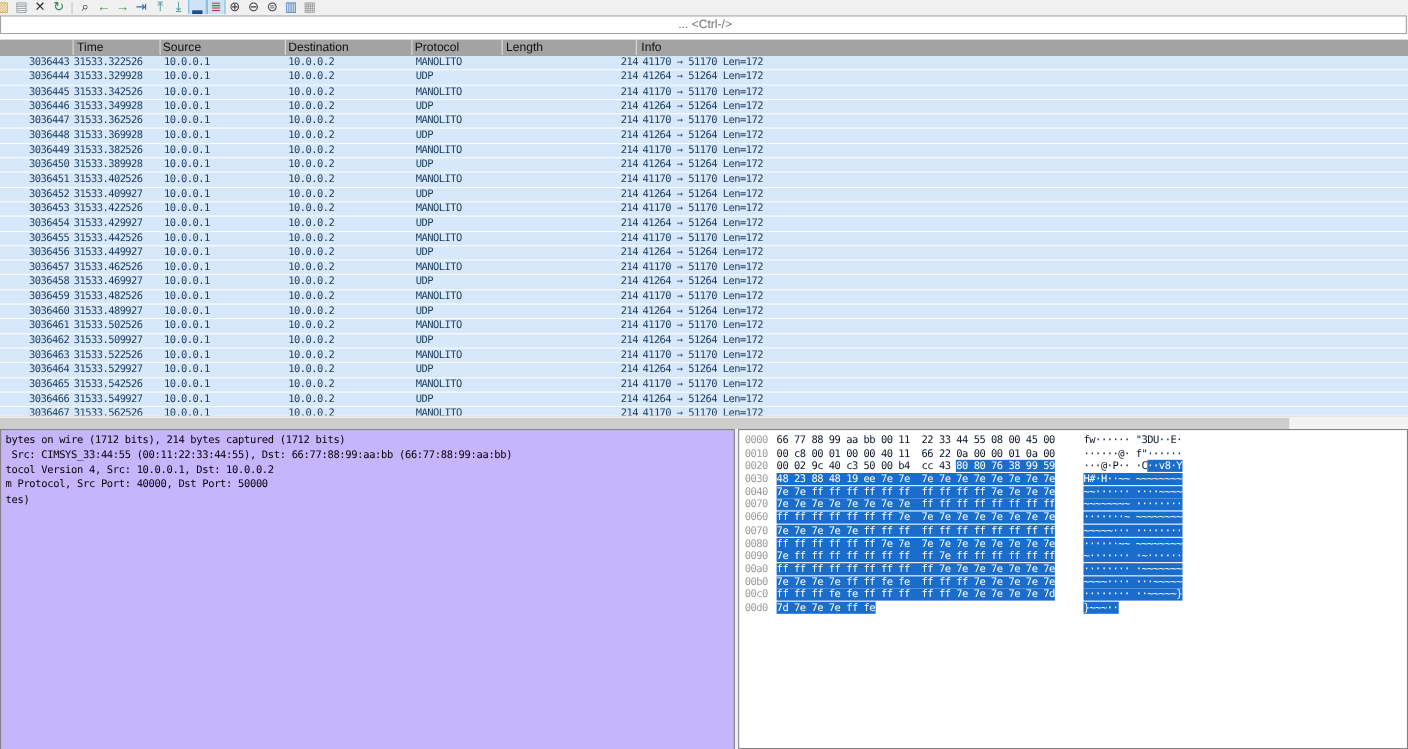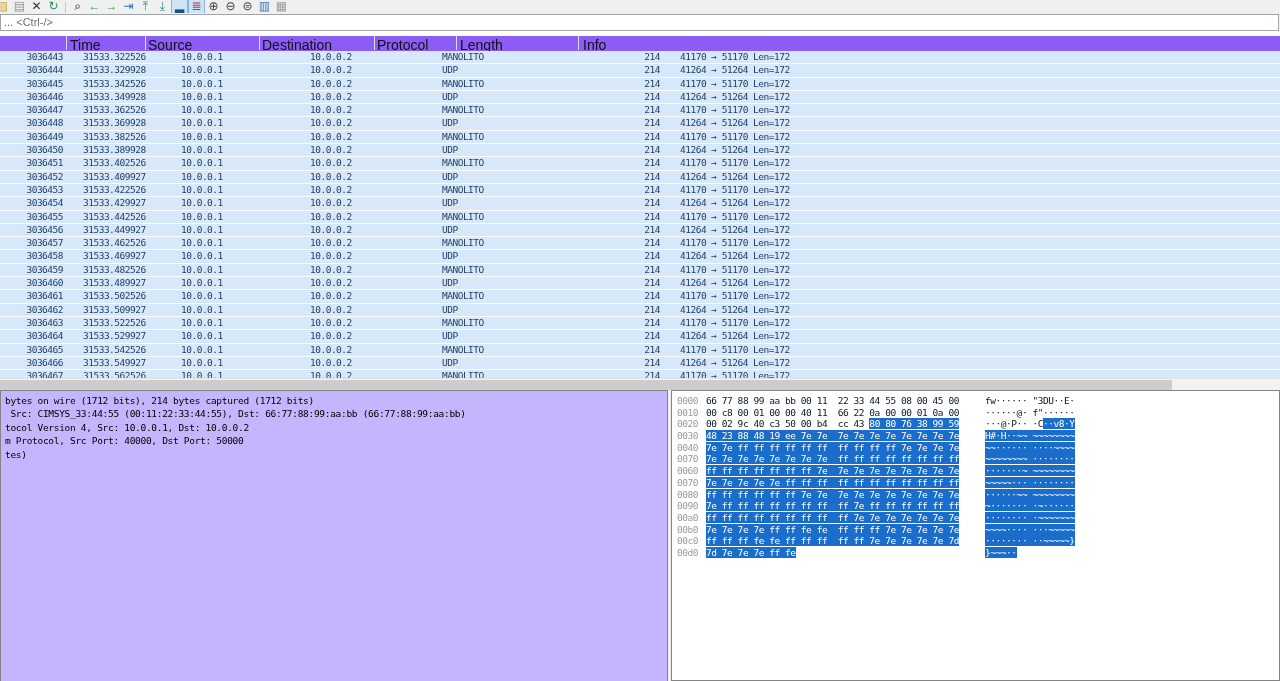--- a/index.html
+++ b/index.html
@@ -6,30 +6,30 @@
   body{width:1280px;height:681px;overflow:hidden;font-family:"Liberation Sans",sans-serif;}
   .app{position:relative;width:1280px;height:681px;background:#f0f0f0;}
 
   
   .toolbar{position:absolute;left:0;top:0;width:100%;height:13px;background:#f0f0f0;overflow:hidden;display:flex;align-items:flex-end;}
   .tb-icon{flex:0 0 17px;width:17px;height:17px;margin-bottom:-2px;display:inline-flex;align-items:center;justify-content:center;font-size:12px;line-height:17px;}
   .tb-icon.pressed{background:#cde4f7;border:1px solid #84b6e0;border-radius:2px;box-sizing:border-box;}
   .tb-sep{flex:0 0 1px;width:1px;height:11px;background:#c6c6c6;margin:0 3px 0 3px;}
 
   
-  .filterbar{position:absolute;left:0;top:13px;width:100%;height:18px;background:#f0f0f0;}
+  .filterbar{position:absolute;left:0;top:13px;width:100%;height:18px;background:#f0f0f0;text-align:center;}
   .filter-input{position:absolute;left:0;top:1px;right:1px;height:15px;box-sizing:content-box;background:#fff;border:1px solid #9fa4a9;font-size:11px;color:#6e6e6e;line-height:15px;padding-left:3px;white-space:pre;}
 
   
   .plist{position:absolute;left:0;top:31px;width:100%;height:359px;background:#fff;}
-  .plist-header{position:absolute;left:0;top:5px;width:100%;height:15px;background:#8b5cf6;border-bottom:1px solid #e6e6e6;font-size:14px;color:#101010;}
+  .plist-header{position:absolute;left:0;top:5px;width:100%;height:15px;background:#a3a3a3;border-bottom:1px solid #e6e6e6;font-size:11px;color:#101010;}
   .hlabel{position:absolute;top:1px;white-space:nowrap;}
   .hdiv{position:absolute;top:0;height:14px;width:1px;background:#dcdcdc;}
   .plist-body{position:absolute;left:0;top:20px;width:100%;height:327px;overflow:hidden;}
-  .prow{display:grid;grid-template-columns:63px 78px 109px 112px 78px 120px 1fr;column-gap:20px;height:13.3px;box-sizing:border-box;background:#d7e8fb;border-bottom:1px solid rgba(255,255,255,.9);font-family:"DejaVu Sans Mono","Liberation Mono",monospace;font-size:9.5px;letter-spacing:-0.5px;line-height:12.5px;color:#1c3c5e;}
+  .prow{display:grid;grid-template-columns:63px 78px 109px 112px 78px 120px 1fr;column-gap:4px;height:13.3px;box-sizing:border-box;background:#d7e8fb;border-bottom:1px solid rgba(255,255,255,.9);font-family:"DejaVu Sans Mono","Liberation Mono",monospace;font-size:9.5px;letter-spacing:-0.5px;line-height:12.5px;color:#1c3c5e;}
   .prow span{white-space:pre;overflow:hidden;}
   .c-no,.c-len{text-align:right;}
   .plist-scroll{position:absolute;left:0;top:347px;width:100%;height:12px;background:#f3f3f3;border-top:1px solid #e2e2e2;}
   .plist-thumb{position:absolute;left:0;top:1px;height:10px;width:1172px;background:#cdcdcd;}
 
   
   .details-pane{position:absolute;left:0;top:390px;width:668px;height:355px;background:#c4b5fd;border:1px solid #848484;box-sizing:border-box;overflow:hidden;padding-top:3px;}
   .dline{font-family:"DejaVu Sans Mono","Liberation Mono",monospace;font-size:9.5px;letter-spacing:-0.3px;color:#000;line-height:13.4px;white-space:pre;padding-left:4px;}
 
   .hex-pane{position:absolute;left:671px;top:390px;width:609px;height:291px;background:#fff;border:1px solid #848484;box-sizing:border-box;overflow:hidden;padding-top:4px;}

